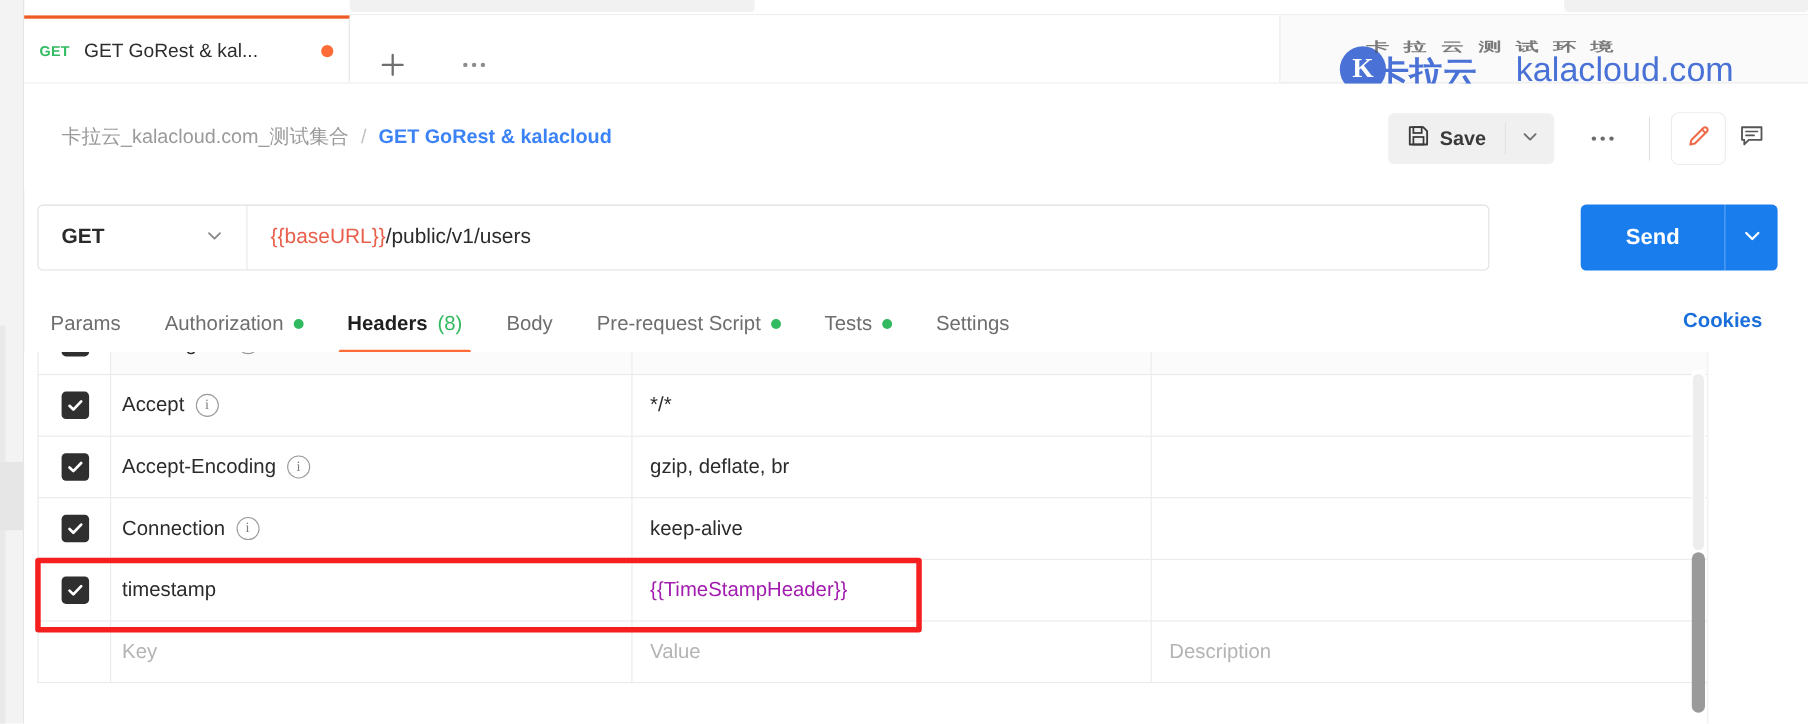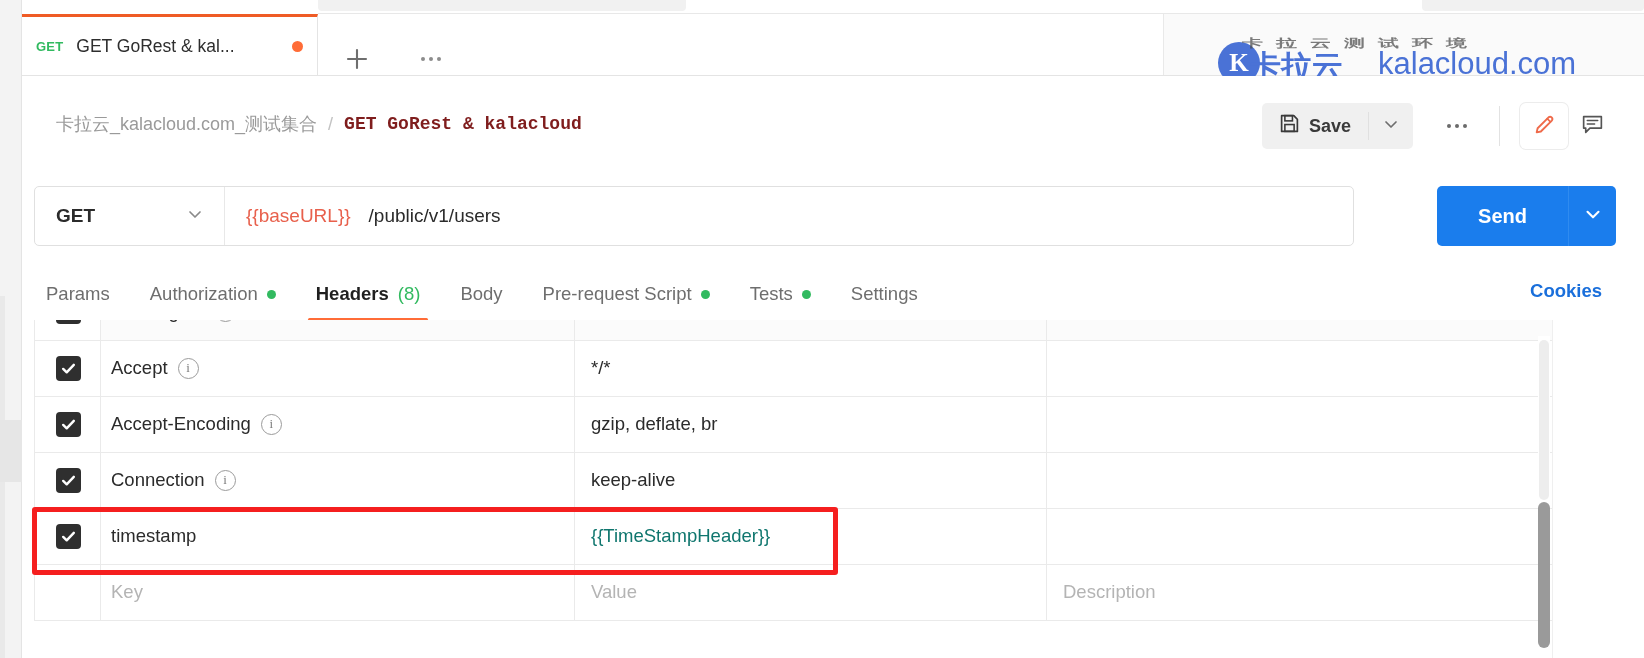--- a/index.html
+++ b/index.html
@@ -205,21 +205,21 @@
   }
   .crumbs {
     position: absolute;
     left: 34px; top: 36px;
     display: flex;
     align-items: center;
     font-size: 18px;
   }
   .crumb-coll { color: #9a9a9a; cursor: pointer; }
   .crumb-sep  { color: #c2c2c2; margin: 0 11px; }
-  .crumb-cur  { color: #7f1d1d; font-weight: 700; font-family: Liberation Mono, monospace; }
+  .crumb-cur  { color: #3b82f6; font-weight: 700; }
 
   .crumb-actions {
     position: absolute;
     right: 28px; top: 26px;
     display: flex;
     align-items: center;
     height: 48px;
   }
   .save-group {
     display: flex;
@@ -290,21 +290,20 @@
     font-size: 19px; font-weight: 700; color: #2b2b2b;
   }
   .url-text {
     flex: 1;
     display: flex; align-items: center;
     padding-left: 21px;
     font-size: 19px;
     cursor: text;
     white-space: nowrap;
     overflow: hidden;
-    gap: 18px;
   }
   .var-red { color: #e8604c; }
   .url-plain { color: #2b2b2b; }
   .send-group {
     position: absolute;
     left: 1355px; top: 0;
     display: flex;
     align-items: stretch;
     height: 60px;
     padding-left: 48px;
@@ -430,21 +429,21 @@
     border-radius: 50%;
     border: 1.4px solid #9b9b9b;
     color: #7d7d7d;
     font-size: 13px;
     line-height: 17px;
     text-align: center;
     font-family: "Liberation Serif", serif;
     cursor: pointer;
     flex: none;
   }
-  .val-var { color: #0f766e; }
+  .val-var { color: #a21caf; }
 
   
   .annot {
     position: absolute;
     left: 32px; top: 507px;
     width: 806px; height: 68px;
     border: 5px solid #f51f1f;
     border-radius: 3px;
     box-sizing: border-box;
     pointer-events: none;

